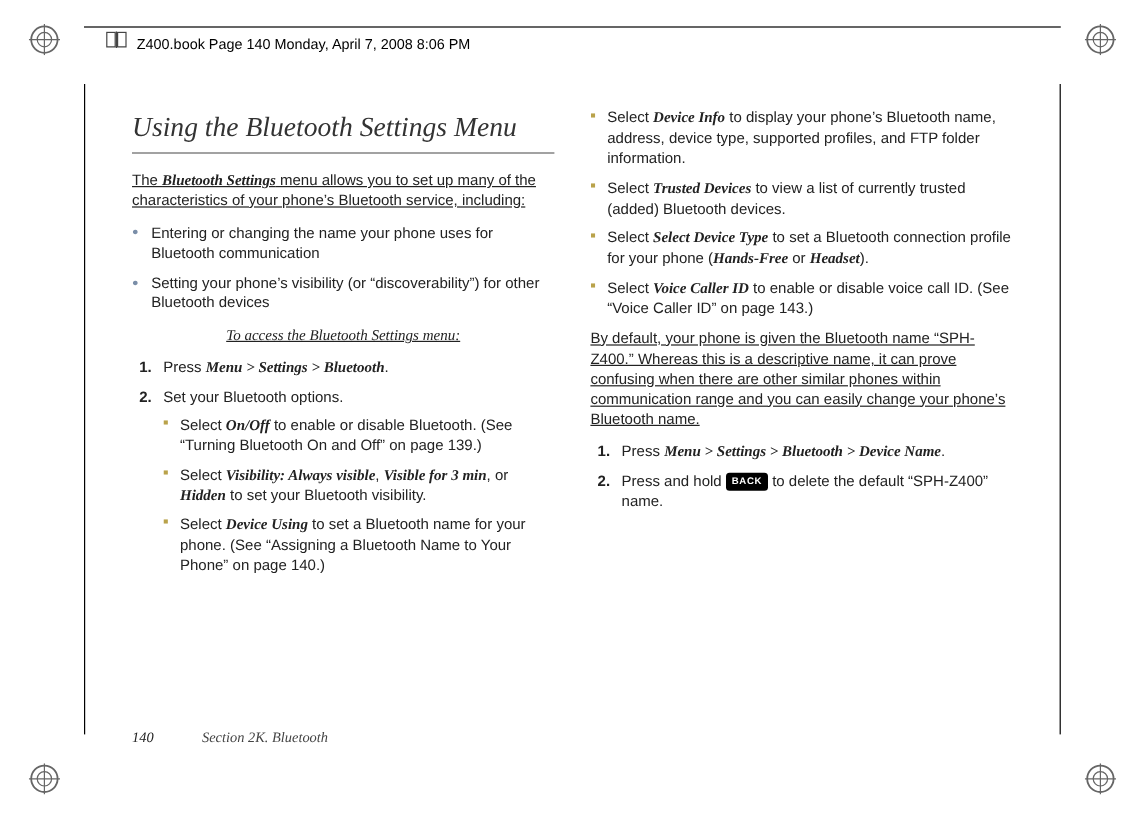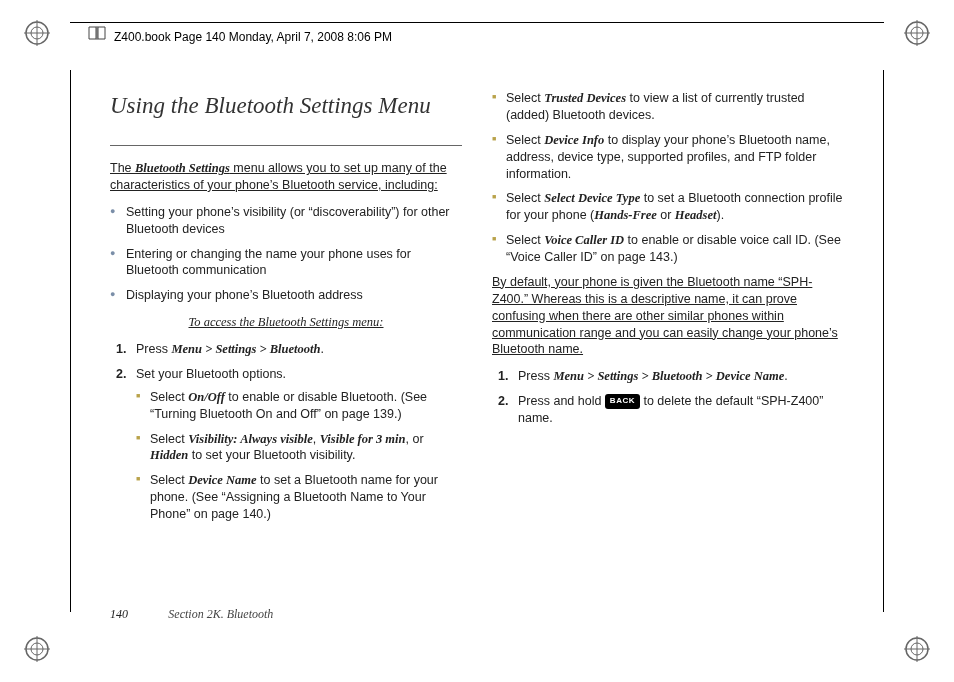--- a/index.html
+++ b/index.html
@@ -51,21 +51,21 @@
     flex: 1;
     font-size: 12.5px;
     line-height: 1.35;
   }
   h1.title {
     font-family: Georgia, "Times New Roman", serif;
     font-style: italic;
     font-weight: normal;
     font-size: 23px;
     border-bottom: 1px solid #666;
-    padding-bottom: 24px;
+    padding-bottom: 6px;
     margin: 0 0 14px 0;
     color: #333;
   }
   h2.subhead {
     font-family: Georgia, "Times New Roman", serif;
     font-style: italic;
     font-weight: normal;
     font-size: 18px;
     margin: 12px 0 10px 0;
     color: #333;
@@ -210,53 +210,52 @@
 
 <div class="page">
   <div class="columns">
 
     <div class="col">
       <h1 class="title">Using the Bluetooth Settings Menu</h1>
       <p>
         <span>The </span><span class="bi">Bluetooth Settings</span><span> menu allows you to set up many of the characteristics of your phone’s Bluetooth service, including:</span>
       </p>
       <ul class="dot">
+        <li>Entering or changing the name your phone uses for Bluetooth communication</li>
         <li>Setting your phone’s visibility (or “discoverability”) for other Bluetooth devices</li>
-        <li>Entering or changing the name your phone uses for Bluetooth communication</li>
-        <li>Displaying your phone’s Bluetooth address</li>
       </ul>
       <p class="instr">To access the Bluetooth Settings menu:</p>
       <ol class="num">
         <li><span class="num">1.</span>
           <span>Press </span><span class="bi">Menu &gt; Settings &gt; Bluetooth</span><span>.</span>
         </li>
         <li><span class="num">2.</span>
           <span>Set your Bluetooth options.</span>
           <ul class="sq">
             <li>
               <span>Select </span><span class="bi">On/Off</span><span> to enable or disable Bluetooth. (See “Turning Bluetooth On and Off” on page 139.)</span>
             </li>
             <li>
               <span>Select </span><span class="bi">Visibility: Always visible</span><span>, </span><span class="bi">Visible for 3 min</span><span>, or </span><span class="bi">Hidden</span><span> to set your Bluetooth visibility.</span>
             </li>
             <li>
-              <span>Select </span><span class="bi">Device Name</span><span> to set a Bluetooth name for your phone. (See “Assigning a Bluetooth Name to Your Phone” on page 140.)</span>
+              <span>Select </span><span class="bi">Device Using</span><span> to set a Bluetooth name for your phone. (See “Assigning a Bluetooth Name to Your Phone” on page 140.)</span>
             </li>
           </ul>
         </li>
       </ol>
     </div>
 
     <div class="col">
       <ul class="sq" style="margin-top:0">
         <li>
+          <span>Select </span><span class="bi">Device Info</span><span> to display your phone’s Bluetooth name, address, device type, supported profiles, and FTP folder information.</span>
+        </li>
+        <li>
           <span>Select </span><span class="bi">Trusted Devices</span><span> to view a list of currently trusted (added) Bluetooth devices.</span>
-        </li>
-        <li>
-          <span>Select </span><span class="bi">Device Info</span><span> to display your phone’s Bluetooth name, address, device type, supported profiles, and FTP folder information.</span>
         </li>
         <li>
           <span>Select </span><span class="bi">Select Device Type</span><span> to set a Bluetooth connection profile for your phone (</span><span class="bi">Hands-Free</span><span> or </span><span class="bi">Headset</span><span>).</span>
         </li>
         <li>
           <span>Select </span><span class="bi">Voice Caller ID</span><span> to enable or disable voice call ID. (See “Voice Caller ID” on page 143.)</span>
         </li>
       </ul>
 
       <p>By default, your phone is given the Bluetooth name “SPH-Z400.” Whereas this is a descriptive name, it can prove confusing when there are other similar phones within communication range and you can easily change your phone’s Bluetooth name.</p>

